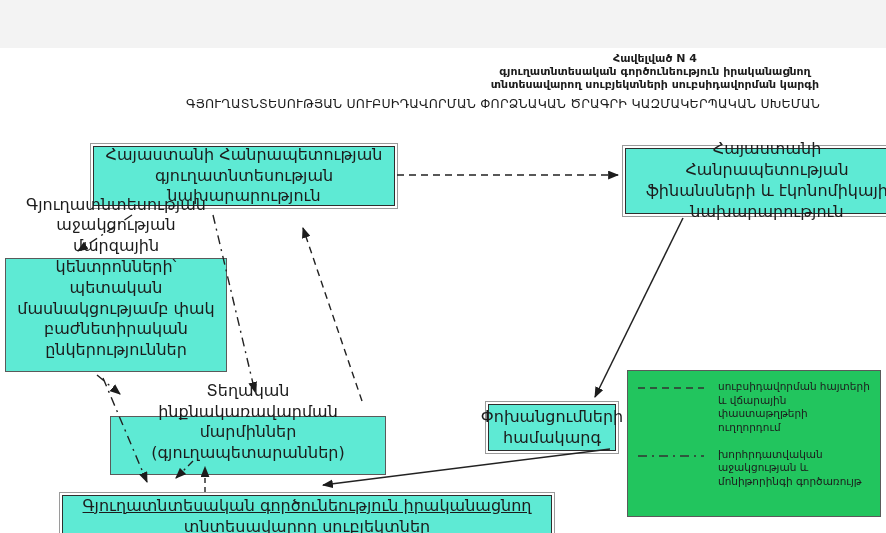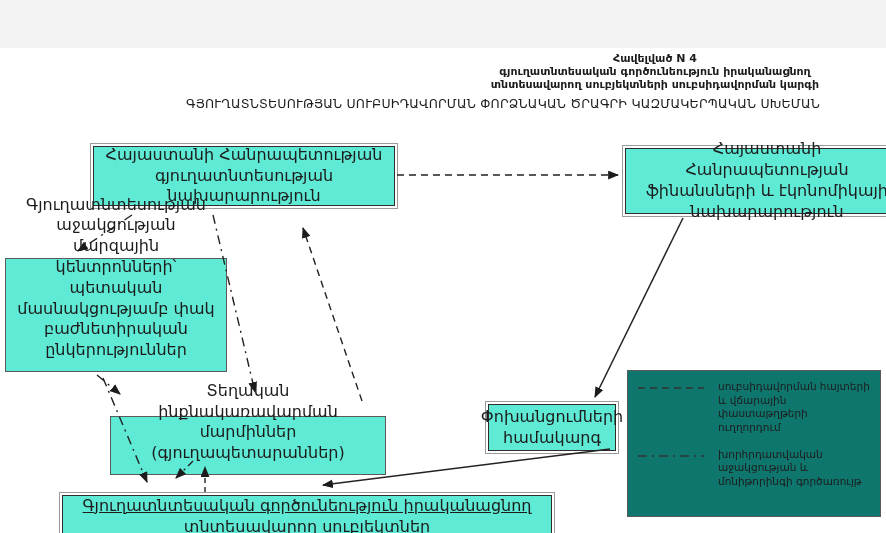--- a/index.html
+++ b/index.html
@@ -25,21 +25,21 @@
   }
   .box.single{border:1px solid #5a5a5a;align-items:flex-end;}
   #box-agri-ministry{left:93px;top:98px;width:302px;height:60px;}
   #box-finance-ministry{left:625px;top:100px;width:284px;height:66px;}
   #box-regional-centers{left:5px;top:210px;width:222px;height:114px;}
   #box-local-government{left:110px;top:368px;width:276px;height:59px;}
   #box-transfer-system{left:488px;top:356px;width:128px;height:47px;}
   #box-business-entities{left:62px;top:447px;width:490px;height:43px;text-decoration:underline;}
   #legend-box{
     position:absolute;left:627px;top:322px;width:254px;height:147px;
-    border:1px solid #5a5a5a;background:#0f766e;box-sizing:border-box;
+    border:1px solid #5a5a5a;background:#22c55e;box-sizing:border-box;
     padding:9px 8px 4px 10px;font-size:10.5px;line-height:1.3;
   }
   .legend-row{display:flex;align-items:flex-start;margin-bottom:13px;}
   .legend-sample{flex:0 0 66px;margin-right:14px;margin-top:5px;}
   .legend-label{flex:1;}
   #overlay{position:absolute;left:0;top:0;pointer-events:none;}
   #overlay line, #overlay circle{stroke:#222;}
 </style>
 </head>
 <body>

